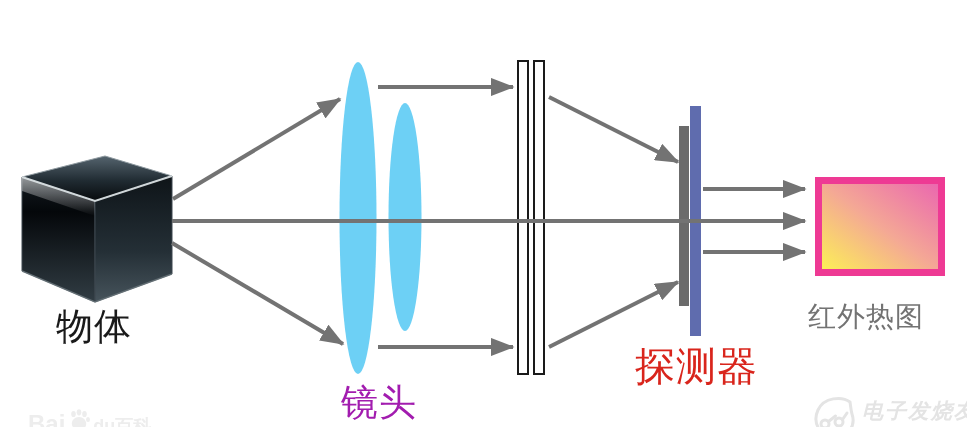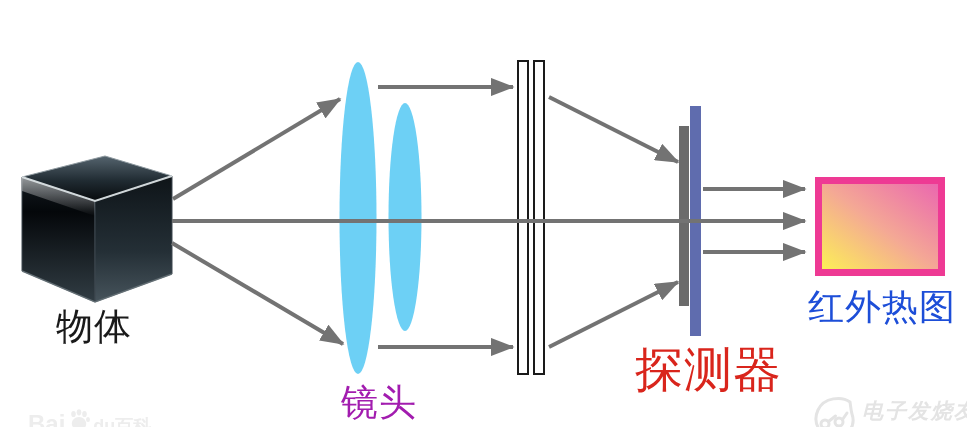--- a/index.html
+++ b/index.html
@@ -7,22 +7,22 @@
     position:relative;width:967px;height:427px;background:#ffffff;overflow:hidden;
     font-family:Liberation Sans, sans-serif;
     margin-top:24px;
   }
   .layer{position:absolute;left:0;top:0;}
   .lbl{position:absolute;line-height:1;white-space:nowrap;letter-spacing:1px;}
   .lbl-object   {left:56px;  top:284px; font-size:37px; color:#1a1a1a;}
   .lbl-radiation{left:182px; top:308px; font-size:36px; color:#273a85;}
   .lbl-lens     {left:341px; top:360px; font-size:37px; color:#a21caf;}
   .lbl-grating  {left:495px; top:360px; font-size:37px; color:#1a1a1a;}
-  .lbl-detector {left:635px; top:322px; font-size:48px; color:#d9251c;}
-  .lbl-thermal  {left:808px; top:265px; font-size:36px; color:#1d4ed8;}
+  .lbl-detector {left:635px; top:322px; font-size:40px; color:#d9251c;}
+  .lbl-thermal  {left:808px; top:279px; font-size:28px; color:#737373;}
   
   .wm-baidu{
     position:absolute;left:28px;top:384px;display:flex;align-items:flex-end;
     color:#ededed;font-weight:bold;
   }
   .wm-baidu .bai{font-size:24px;}
   .wm-baidu .du{font-size:18px;margin-left:1px;}
   .wm-baidu svg{margin:0 1px 6px 2px;}
   .wm-elecfans{
     position:absolute;left:812px;top:370px;display:flex;align-items:center;gap:6px;

